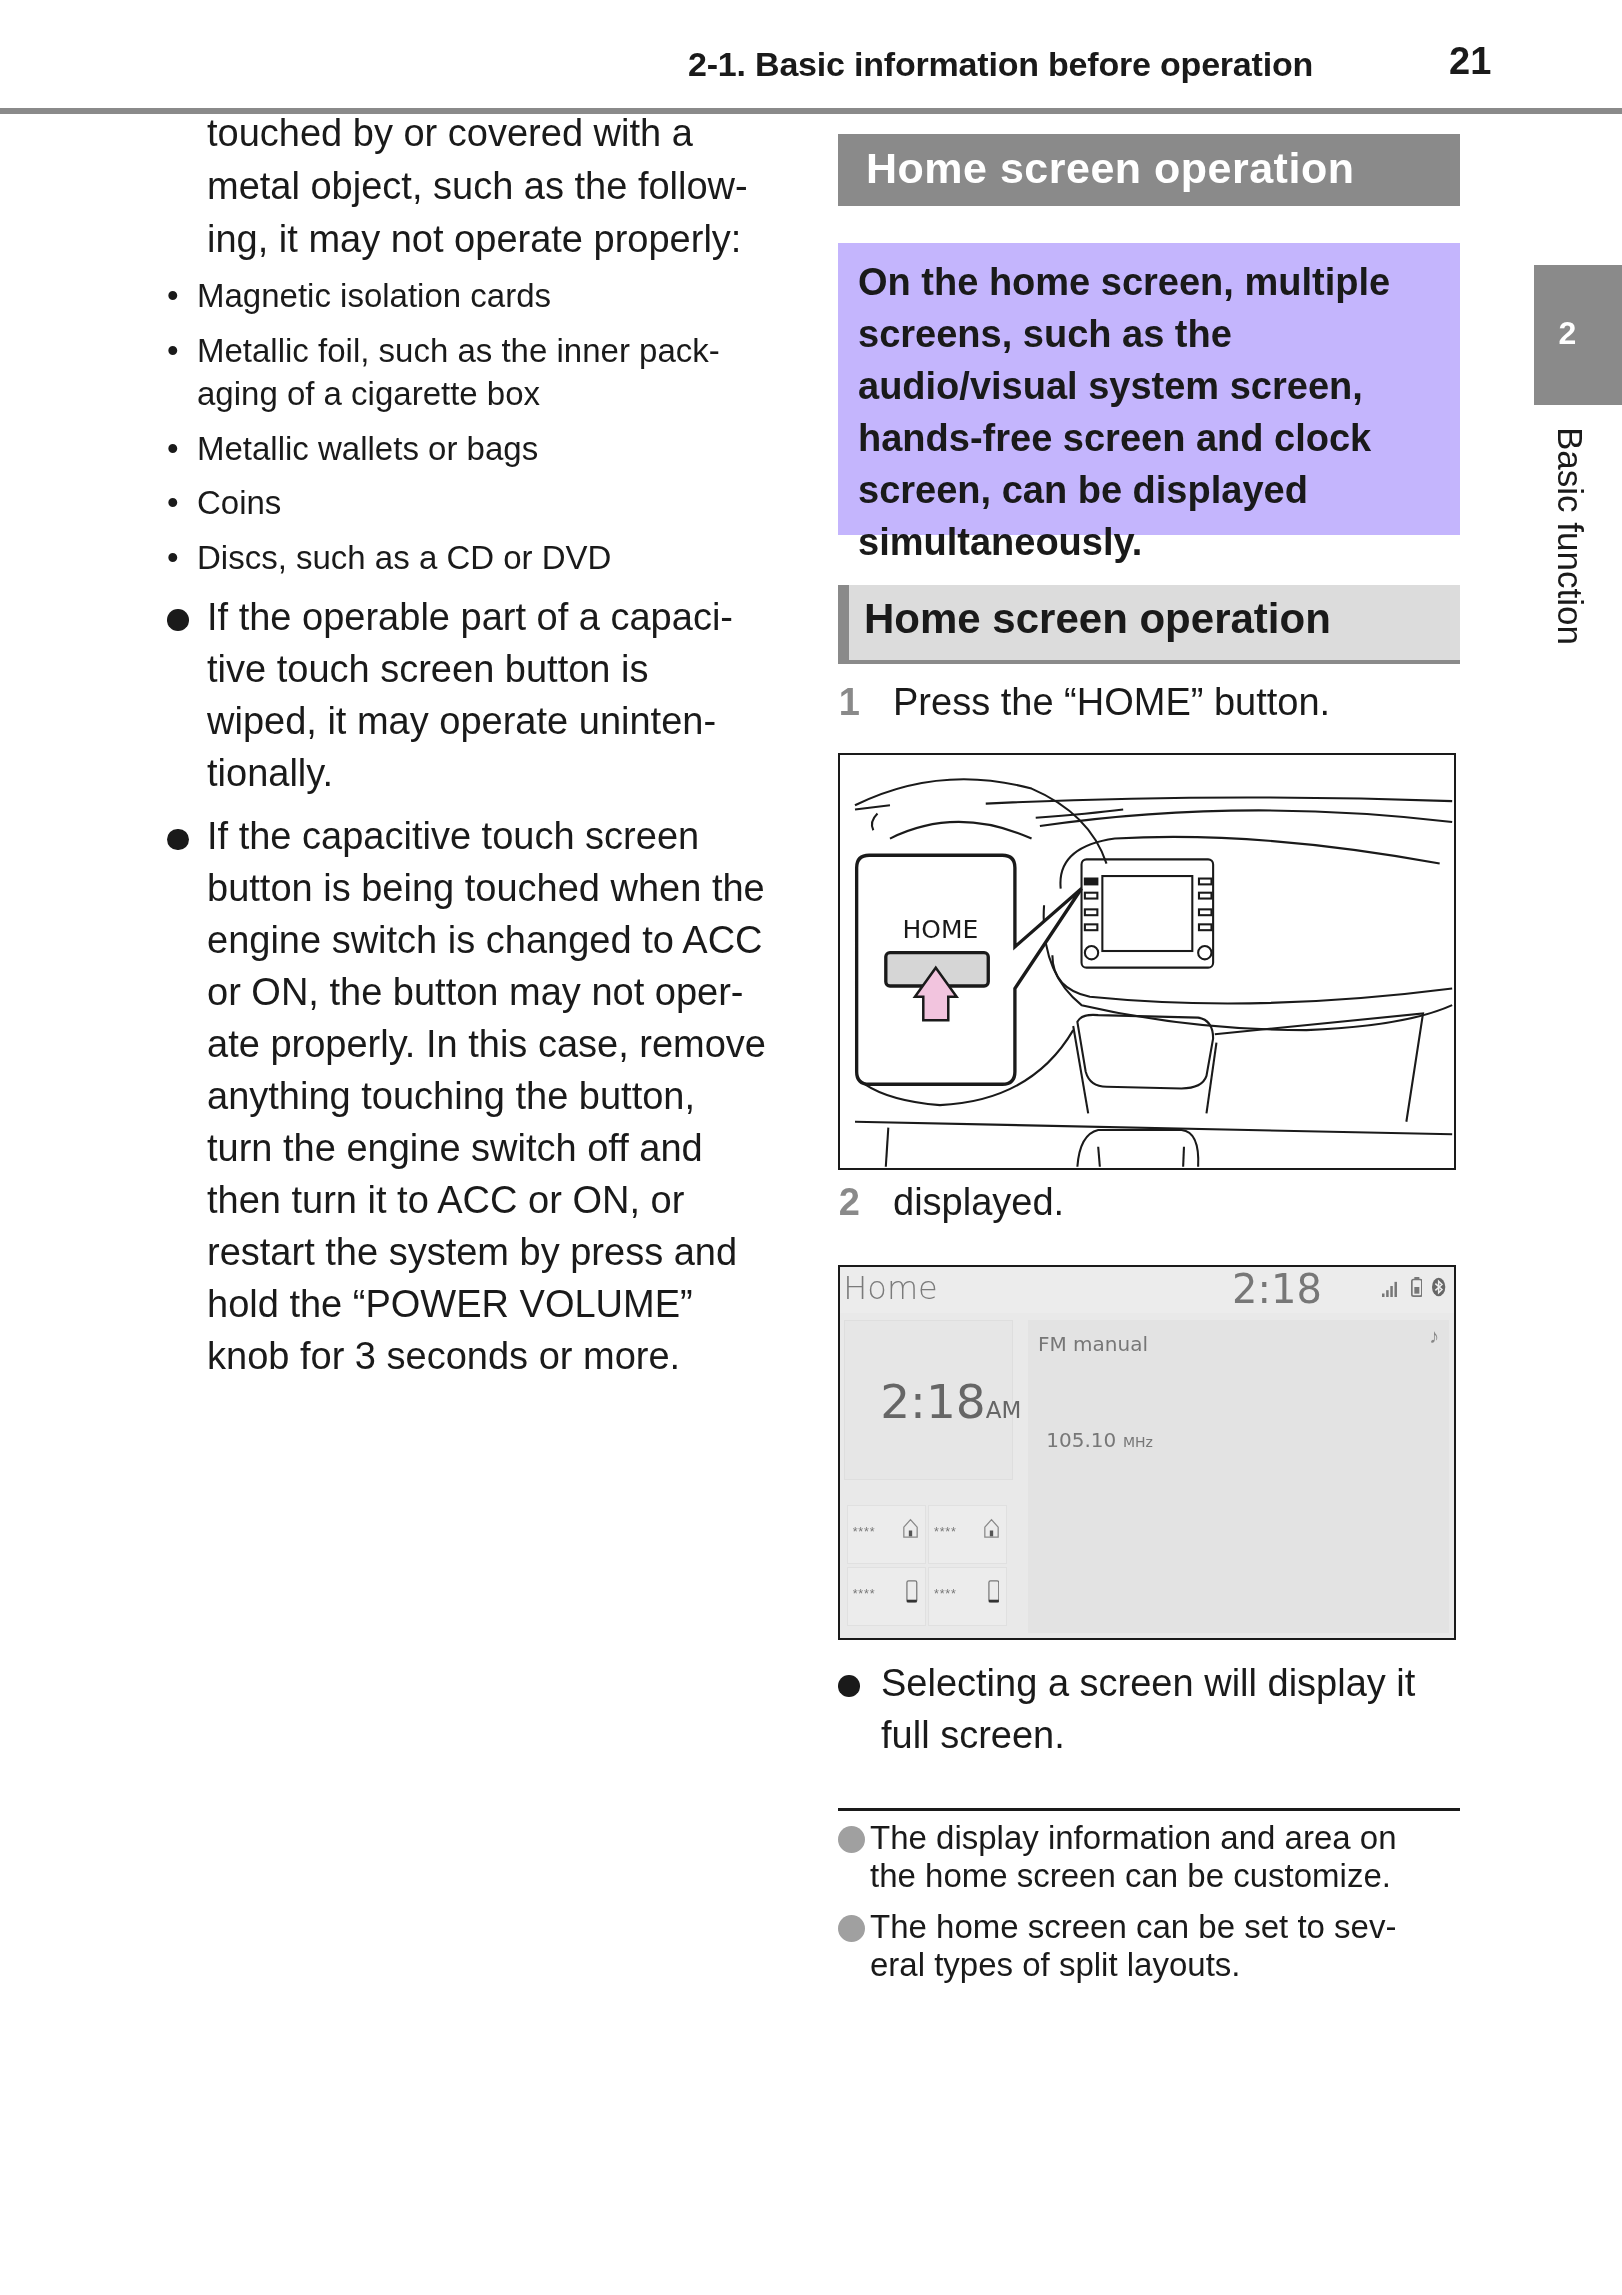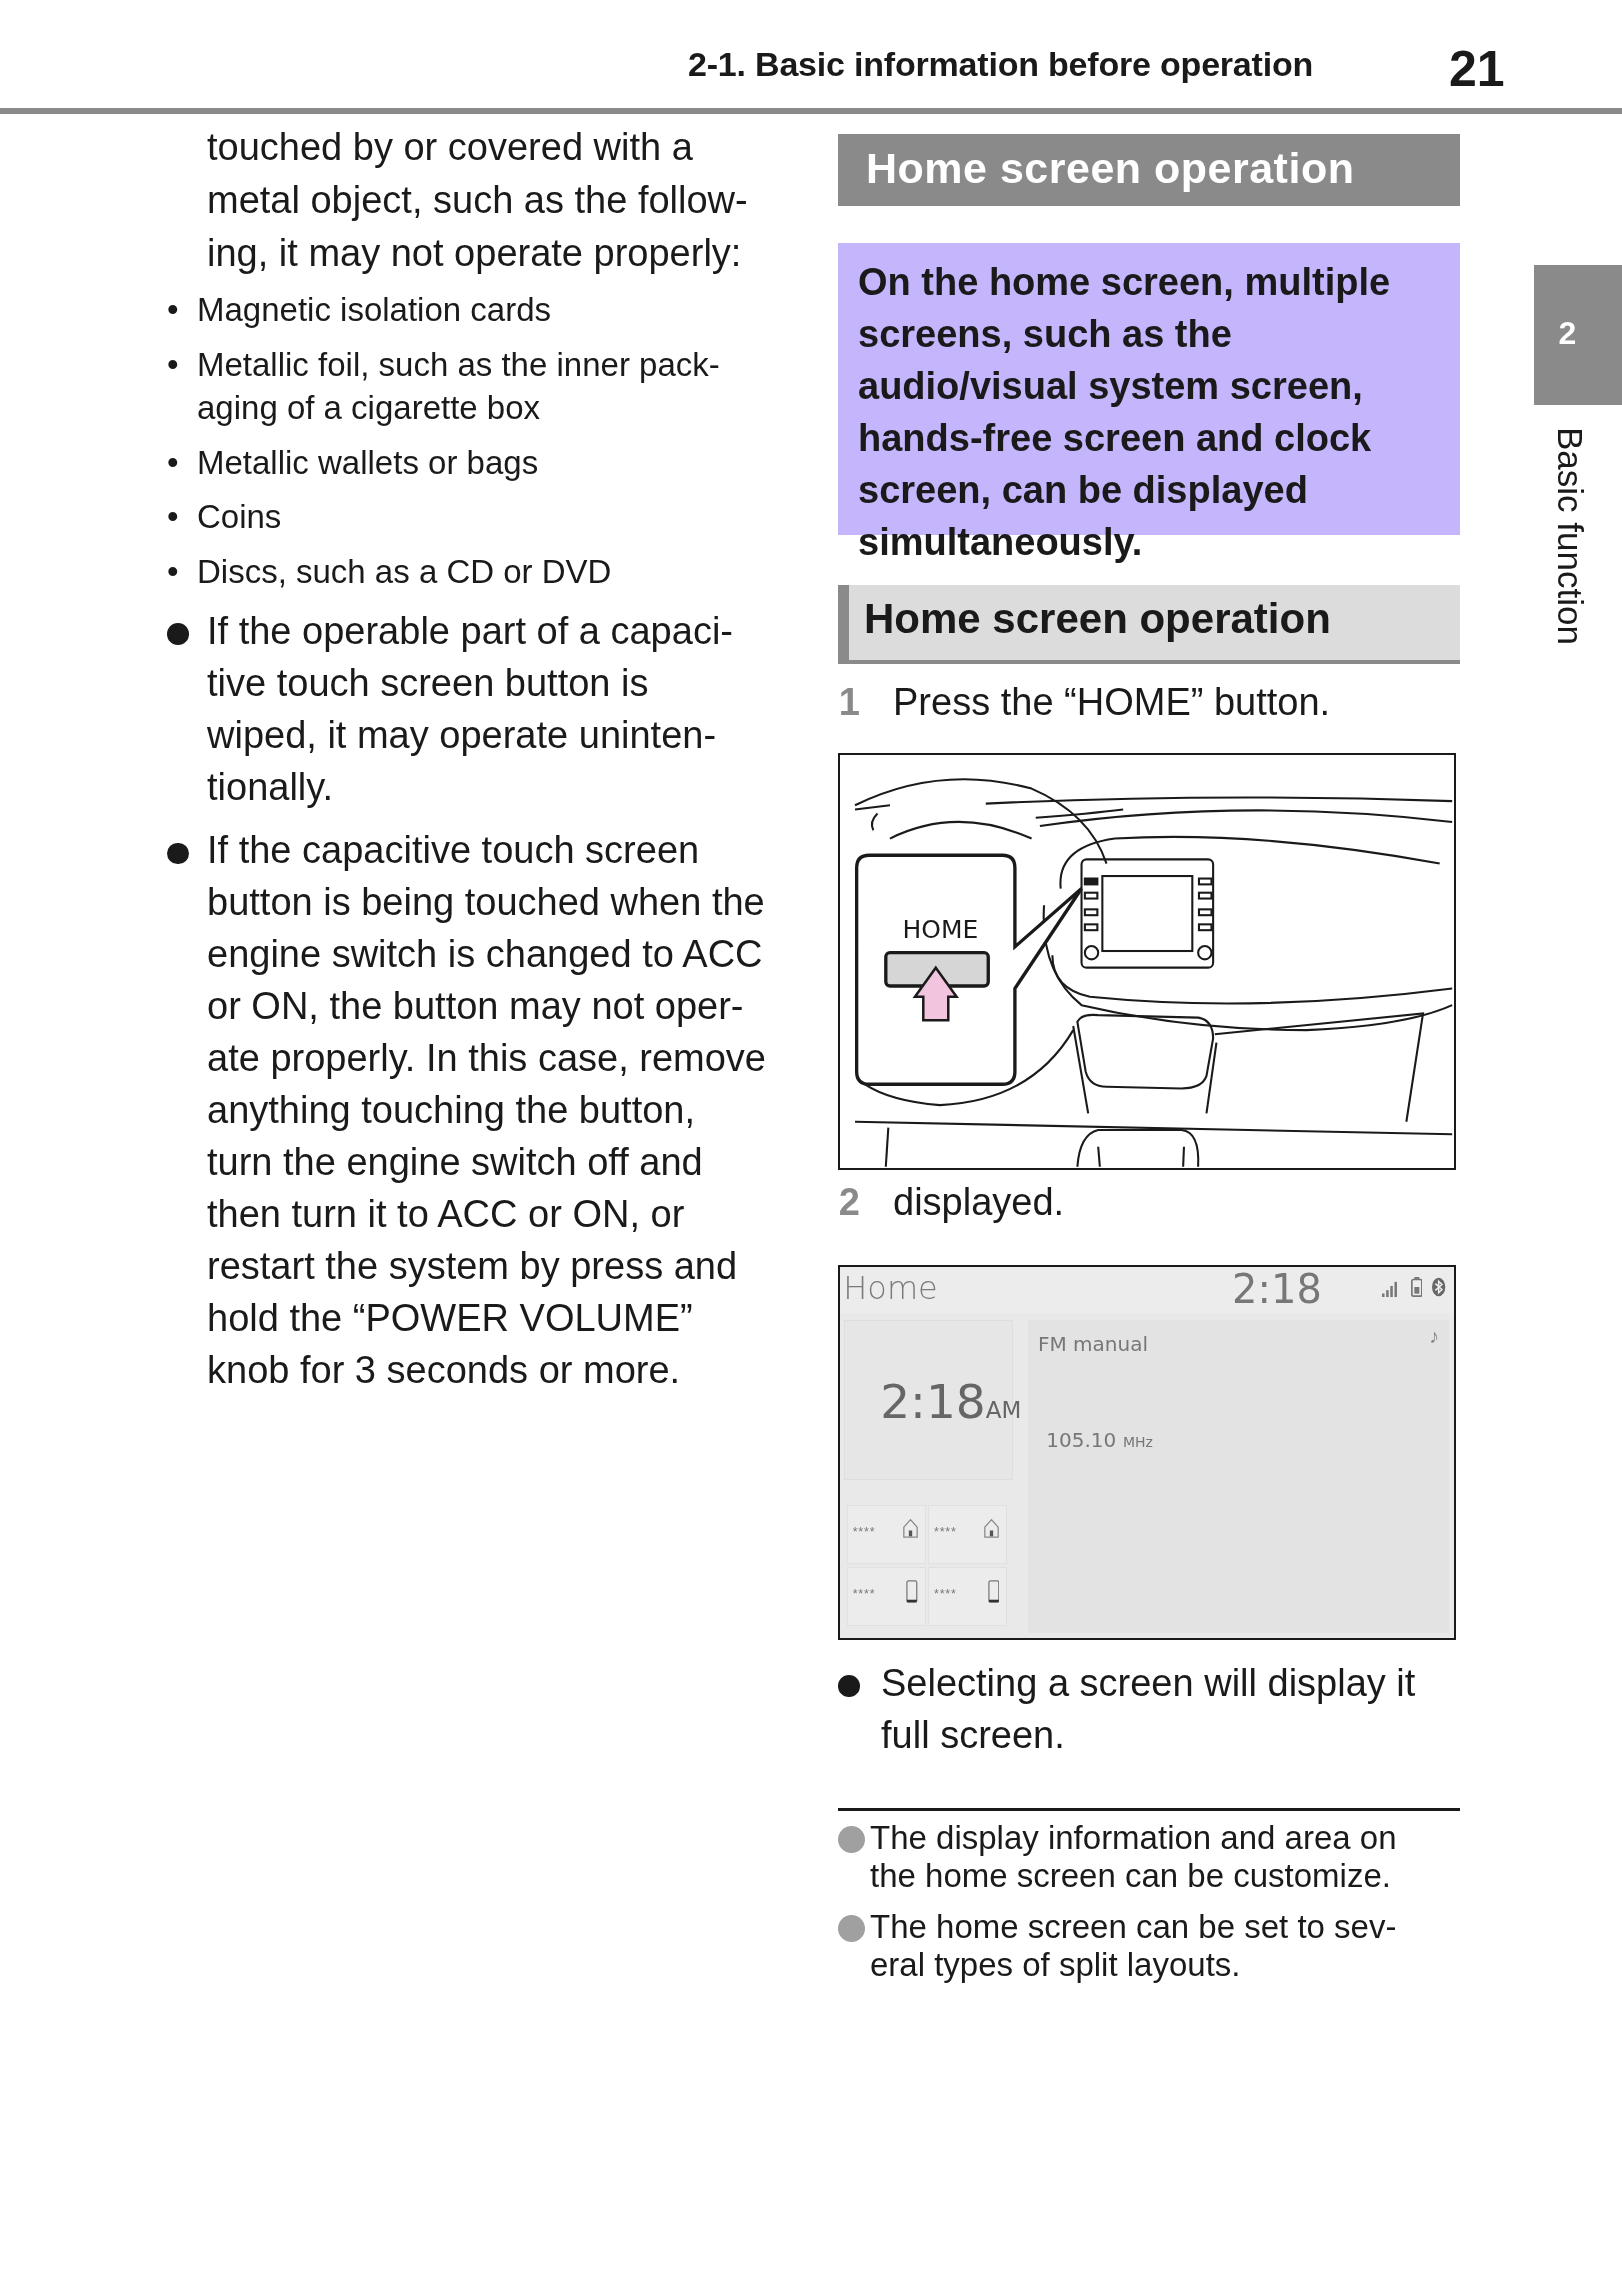--- a/index.html
+++ b/index.html
@@ -2,32 +2,32 @@
 <html style="font-size:13.3px"><head>
 <meta charset="utf-8">
 <style>
   html, body { margin:0; padding:0; background:#ffffff; }
   body { width:1622px; height:2295px; position:relative; overflow:hidden;
          font-family:"Liberation Sans", sans-serif; color:#1a1a1a; }
 
   
   .hdr-title { position:absolute; left:688px; top:45px; font-size:34px; font-weight:bold;
                letter-spacing:-0.2px; }
-  .hdr-page { position:absolute; left:1449px; top:40px; font-size:50px; font-weight:bold; }
+  .hdr-page { position:absolute; left:1449px; top:40px; font-size:38px; font-weight:bold; }
   .hdr-rule { position:absolute; left:0; top:108px; width:1622px; height:5.8px; background:#8a8a8a; }
 
   
   .side-tab { position:absolute; left:1534px; top:265px; width:88px; height:140px; background:#8a8a8a; }
   .side-tab-num { position:absolute; left:0; width:67px; top:50px; text-align:center; color:#fff;
                   font-size:32px; font-weight:bold; }
   .side-label { position:absolute; left:1550px; top:427px; font-size:35px; color:#1a1a1a;
                 writing-mode:vertical-rl; white-space:nowrap; }
 
   
-  .lcol { position:absolute; left:167px; top:121px; width:617px; }
+  .lcol { position:absolute; left:167px; top:107px; width:617px; }
   .cont-text { margin-left:40px; font-size:38px; line-height:53px; }
   .sub-list { list-style:none; margin:8.3px 0 0 0; padding:0; }
   .sub-item { position:relative; padding-left:30px; font-size:33px; line-height:43px; margin-bottom:11.7px; }
   .sub-dot { position:absolute; left:0; top:0; font-size:33px; }
   .bul-list { list-style:none; margin:5px 0 0 0; padding:0; }
   .bul-item { position:relative; padding-left:40px; font-size:38px; line-height:52px; margin-bottom:11.7px; }
   .bul-dot { position:absolute; left:0; top:18.3px; width:21.7px; height:21.7px; border-radius:50%; background:#1a1a1a; }
 
   
   .rcol { position:absolute; left:838px; top:134px; width:622px; }

